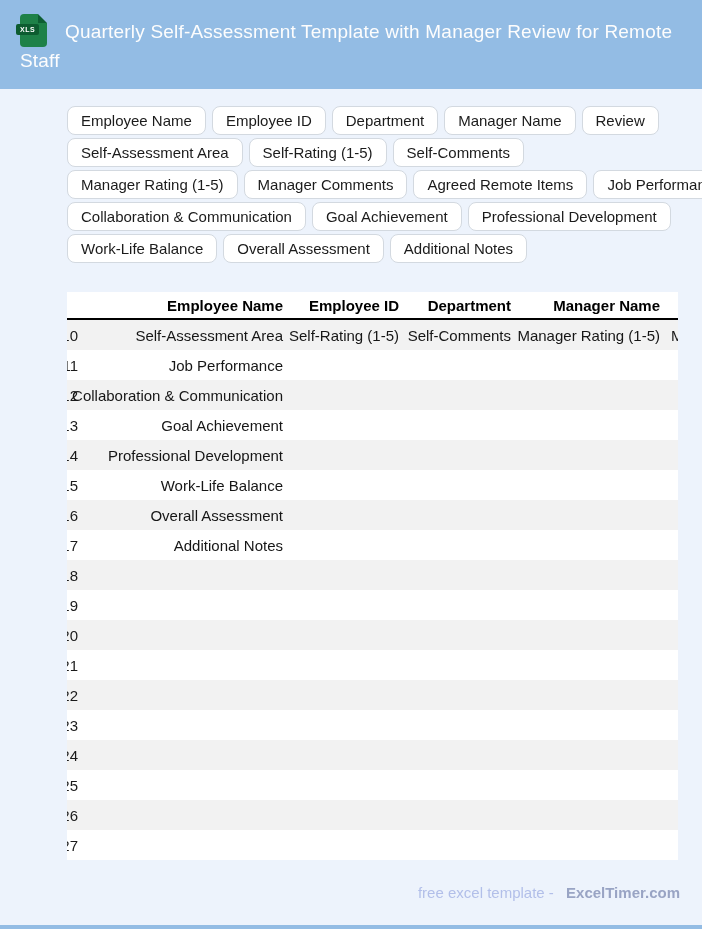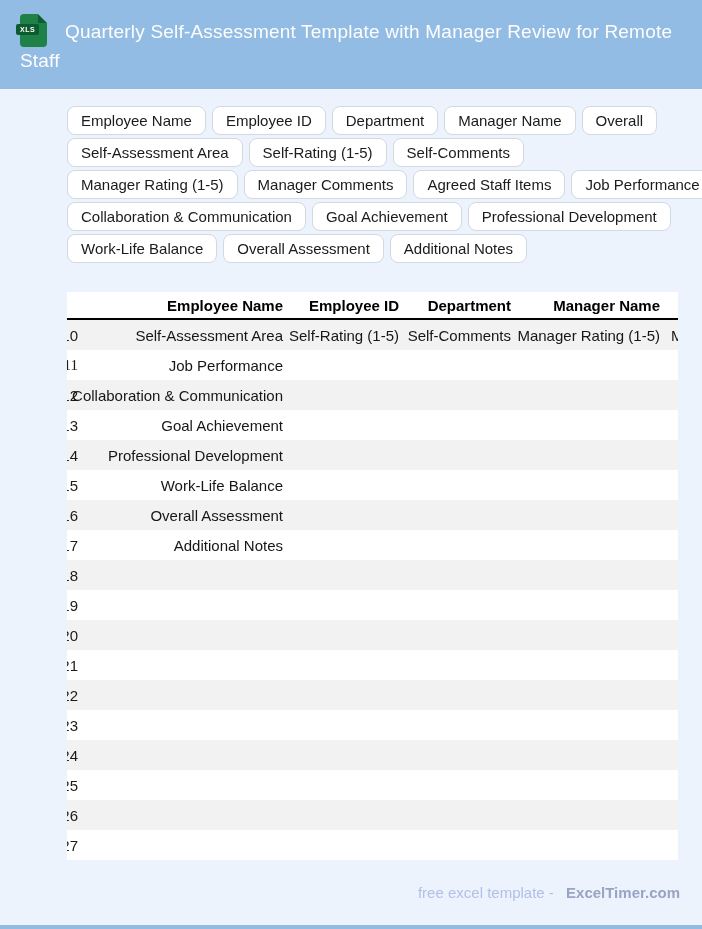--- a/index.html
+++ b/index.html
@@ -97,31 +97,31 @@
 <header class="app-header">
   <h1 class="app-title"><span class="xls-icon"><span class="fold-cover"></span><span class="fold"></span><span class="badge">XLS</span></span><span>Quarterly Self-Assessment Template with Manager Review for Remote Staff</span></h1>
 </header>
 
 <div class="chips">
     <div class="chip-row">
       <span class="chip">Employee Name</span>
       <span class="chip">Employee ID</span>
       <span class="chip">Department</span>
       <span class="chip">Manager Name</span>
-      <span class="chip">Overall</span>
+      <span class="chip">Review</span>
     </div>
     <div class="chip-row">
       <span class="chip">Self-Assessment Area</span>
       <span class="chip">Self-Rating (1-5)</span>
       <span class="chip">Self-Comments</span>
     </div>
     <div class="chip-row">
       <span class="chip">Manager Rating (1-5)</span>
       <span class="chip">Manager Comments</span>
-      <span class="chip">Agreed Staff Items</span>
+      <span class="chip">Agreed Remote Items</span>
       <span class="chip">Job Performance</span>
     </div>
     <div class="chip-row">
       <span class="chip">Collaboration &amp; Communication</span>
       <span class="chip">Goal Achievement</span>
       <span class="chip">Professional Development</span>
     </div>
     <div class="chip-row">
       <span class="chip">Work-Life Balance</span>
       <span class="chip">Overall Assessment</span>
@@ -162,21 +162,21 @@
         <span>Self-Comments</span>
       </div>
       <div class="cell r" style="width: 149px;">
         <span>Manager Rating (1-5)</span>
       </div>
       <div class="cell l" style="width: 160px;">
         <span>Manager Comments</span>
       </div>
     </div>
     <div class="srow">
-      <div class="numcell" style="width: 14px; font-family: Liberation Serif, serif;">
+      <div class="numcell" style="width: 14px;">
         <span>11</span>
       </div>
       <div class="cell r" style="width: 202px;">
         <span>Job Performance</span>
       </div>
       <div class="cell r" style="width: 116px;">
         <span></span>
       </div>
       <div class="cell r" style="width: 112px;">
         <span></span>

